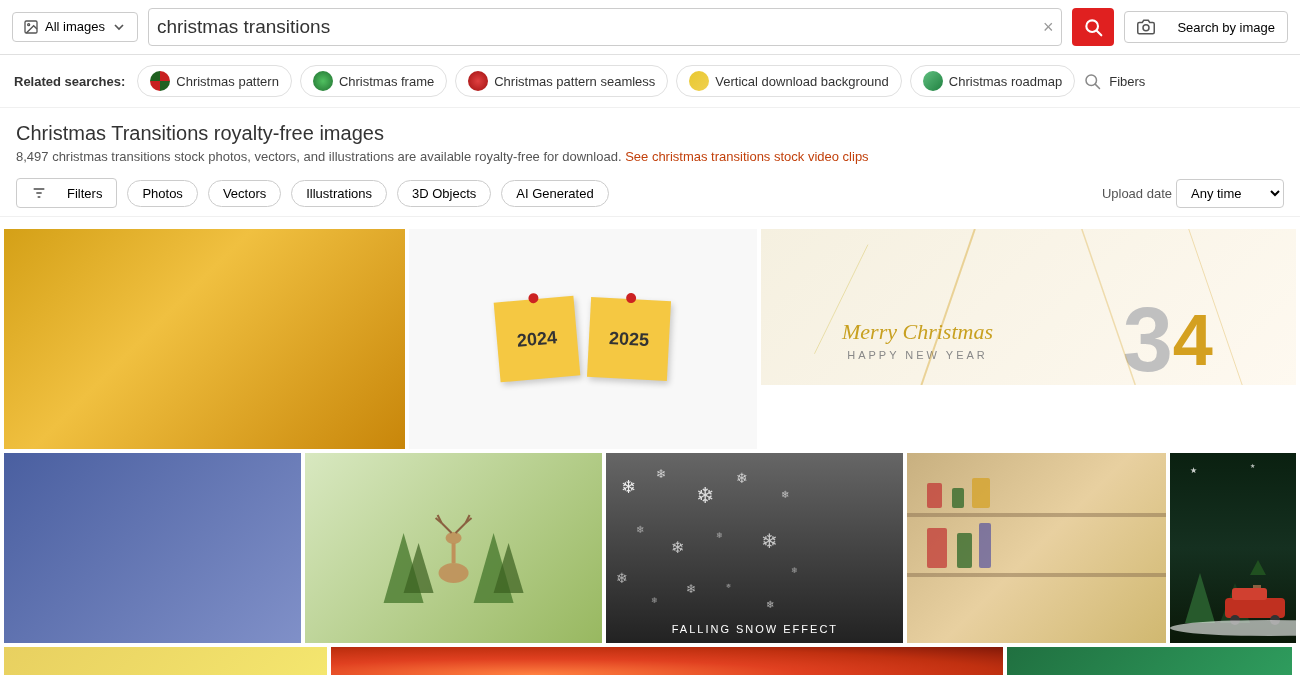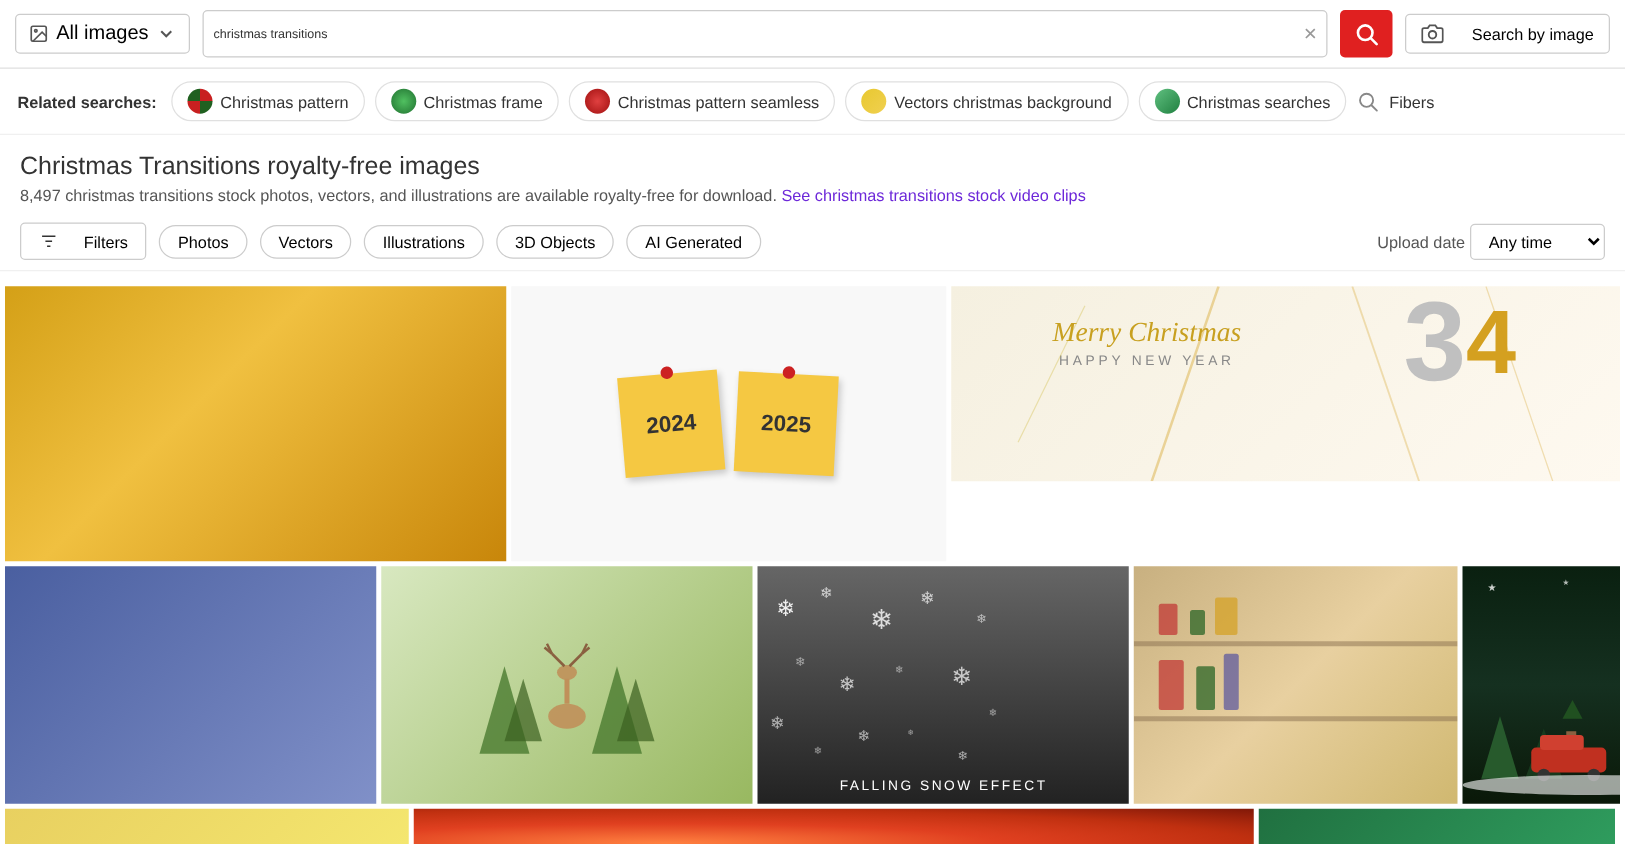--- a/index.html
+++ b/index.html
@@ -4,31 +4,31 @@
   <style>
     * { box-sizing: border-box; margin: 0; padding: 0; }
     body { font-family: Arial, sans-serif; background: #fff; color: #333; font-size: 14px; overflow-x: hidden; }
 
     
     .search-bar-row {
       display: flex; align-items: center; padding: 8px 12px; gap: 10px;
       border-bottom: 1px solid #e0e0e0; background: #fff;
     }
     .all-images-btn {
-      display: flex; align-items: center; gap: 6px; border: 1px solid #ccc;
+      display: flex; gap: 6px; border: 1px solid #ccc;
       border-radius: 4px; padding: 6px 10px; cursor: pointer; background: #fff;
-      font-size: 16px; white-space: nowrap;
+      font-size: 13px; white-space: nowrap;
     }
     .all-images-btn svg { width: 16px; height: 16px; }
     .search-input-wrapper {
       flex: 1; display: flex; align-items: center; border: 1px solid #ccc;
       border-radius: 4px; padding: 0 8px; height: 38px;
     }
     .search-input {
-      flex: 1; border: none; outline: none; font-size: 10px; color: #333;
+      flex: 1; border: none; outline: none; font-size: 19px; color: #333;
     }
     .clear-btn {
       background: none; border: none; cursor: pointer; color: #999; font-size: 18px; line-height: 1;
     }
     .search-btn {
       background: #e02020; border: none; border-radius: 4px; width: 42px; height: 38px;
       display: flex; align-items: center; justify-content: center; cursor: pointer;
     }
     .search-btn svg { fill: #fff; width: 20px; height: 20px; }
     .search-by-image-btn {
@@ -47,21 +47,21 @@
       display: flex; align-items: center; gap: 6px; border: 1px solid #e0e0e0;
       border-radius: 20px; padding: 5px 12px; cursor: pointer; background: #fff;
       font-size: 13px; white-space: nowrap; text-decoration: none; color: #333;
     }
     .chip-icon { width: 20px; height: 20px; border-radius: 50%; object-fit: cover; flex-shrink: 0; }
 
     
     .title-section { padding: 14px 16px 6px; }
     .title-section h1 { font-size: 20px; font-weight: normal; margin-bottom: 4px; }
     .title-section p { font-size: 13px; color: #555; }
-    .title-section a { color: #6d28d9; text-decoration: none; text-align: center; }
+    .title-section a { color: #c2410c; text-decoration: none; text-align: center; }
 
     
     .filter-row {
       display: flex; align-items: center; padding: 8px 16px; gap: 10px;
       border-bottom: 1px solid #f0f0f0;
     }
     .filter-btn {
       display: flex; align-items: center; gap: 20px; border: 1px solid #ccc;
       border-radius: 4px; padding: 6px 14px; cursor: pointer; background: #fff;
       font-size: 13px; font-weight: 500;
@@ -176,25 +176,25 @@
   <a class="related-chip" href="#">
     <span class="chip-icon" style="background: radial-gradient(circle, #50c060 0%, #207030 100%);"></span>
     <span>Christmas frame</span>
   </a>
   <a class="related-chip" href="#">
     <span class="chip-icon" style="background: radial-gradient(circle, #e04040 0%, #a01010 100%);"></span>
     <span>Christmas pattern seamless</span>
   </a>
   <a class="related-chip" href="#">
     <span class="chip-icon" style="background: linear-gradient(135deg, #e8c830 0%, #f0d050 100%);"></span>
-    <span>Vectors christmas background</span>
+    <span>Vertical download background</span>
   </a>
   <a class="related-chip" href="#">
     <span class="chip-icon" style="background: linear-gradient(135deg, #60c080 0%, #208040 100%);"></span>
-    <span>Christmas searches</span>
+    <span>Christmas roadmap</span>
   </a>
 
   <svg width="18" height="18" viewBox="0 0 24 24" fill="none" stroke="#888" stroke-width="2">
     <circle cx="11" cy="11" r="7"></circle>
       <line x1="16.5" y1="16.5" x2="22" y2="22" stroke-linecap="round"></line>
   </svg>
   <span style="font-size:13px;color:#333;">Fibers</span>
 
 </div>
 
@@ -245,21 +245,21 @@
           <div class="note-pin"></div>
           <span>2024</span>
         </div>
         <div class="note-card right">
           <div class="note-pin"></div>
           <span>2025</span>
         </div>
       </div>
     </div>
 
-    <div class="img-block" style="flex: 1; height: 156px; background: linear-gradient(135deg, #f5f0e0 0%, #fef9f0 100%); display:flex; align-items:flex-start; justify-content:center; overflow:hidden; position:relative;">
+    <div class="img-block" style="flex: 1; height: 156px; background: linear-gradient(135deg, #f5f0e0 0%, #fef9f0 100%); display:flex; align-items:flex-end; justify-content:center; overflow:hidden; position:relative;">
 
       <svg style="position:absolute;top:0;left:0;width:100%;height:100%;">
         <line x1="40%" y1="0" x2="30%" y2="100%" stroke="#d4a020" stroke-width="2" opacity="0.4"></line>
         <line x1="60%" y1="0" x2="70%" y2="100%" stroke="#d4a020" stroke-width="1.5" opacity="0.3"></line>
         <line x1="80%" y1="0" x2="90%" y2="100%" stroke="#d4a020" stroke-width="1" opacity="0.3"></line>
         <line x1="20%" y1="10%" x2="10%" y2="80%" stroke="#c8b020" stroke-width="1" opacity="0.3"></line>
       </svg>
       <div style="display:flex;align-items:center;width:100%;">
         <div class="xmas-text-inner" style="flex:1;padding-left:30px;">
           <div class="xmas-script">Merry Christmas</div>

